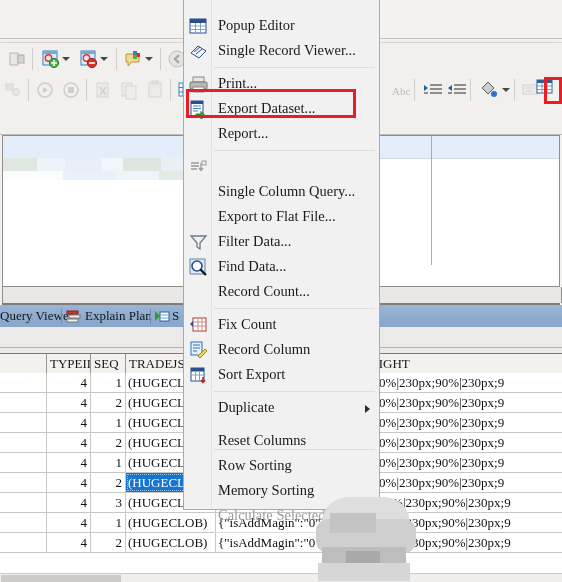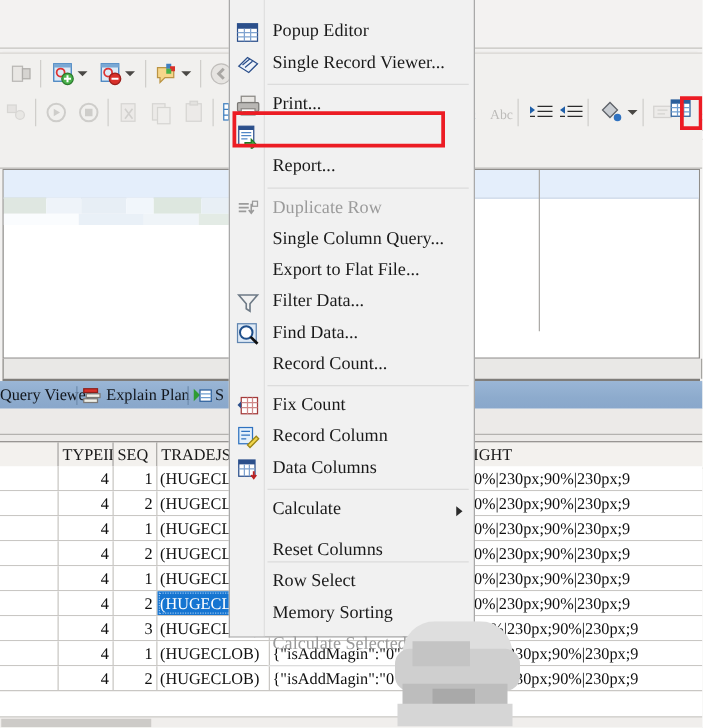--- a/index.html
+++ b/index.html
@@ -433,32 +433,32 @@
             </svg></span>
           <span class="lbl">Print...</span>
         </div>
         <div class="mi" style="top: 97px;">
           <span class="ico"><svg width="19" height="19" viewBox="0 0 19 19">
               <rect x="2" y="1" width="12" height="15" fill="#fff" stroke="#2b4f8b"></rect>
               <rect x="2" y="1" width="12" height="3" fill="#2b4f8b"></rect>
               <path d="M4 6 h8 M4 8.5 h8 M4 11 h5" stroke="#4f86c6" fill="none"></path>
               <path d="M7 14 h5 v-2.5 l4 4 l-4 4 V17 H7 z" fill="#3fae44" stroke="#1f7a24"></path>
             </svg></span>
+          <span class="lbl">Export Dataset...</span>
         </div>
         <div class="mi" style="top: 122px;">
           <span class="lbl">Report...</span>
         </div>
         <div class="msep" style="top: 150px;"></div>
         <div class="mi disabled" style="top: 155px;">
           <span class="ico"><svg width="19" height="19" viewBox="0 0 19 19" opacity="0.55">
               <path d="M2 5 h8 M2 8 h8 M2 11 h6" stroke="#555" fill="none" stroke-width="1.4"></path>
               <path d="M12 5 v7 M10 10 l2 2.5 l2 -2.5" stroke="#555" fill="none" stroke-width="1.3"></path>
               <rect x="13" y="3" width="4" height="4" fill="none" stroke="#555"></rect>
             </svg></span>
-          <span class="lbl">Duplicate Row</span>
         </div>
         <div class="mi" style="top: 180px;">
           <span class="lbl">Single Column Query...</span>
         </div>
         <div class="mi" style="top: 205px;">
           <span class="lbl">Export to Flat File...</span>
         </div>
         <div class="mi" style="top: 230px;">
           <span class="ico"><svg width="19" height="19" viewBox="0 0 19 19">
               <path d="M2 3 h15 l-6 7 v6 l-3 -2 v-4 z" fill="none" stroke="#6e7a86" stroke-width="1.3"></path>
@@ -493,33 +493,33 @@
             </svg></span>
           <span class="lbl">Record Column</span>
         </div>
         <div class="mi" style="top: 363px;">
           <span class="ico"><svg width="19" height="19" viewBox="0 0 19 19">
               <rect x="2" y="2" width="13" height="13" fill="#fff" stroke="#2b4f8b"></rect>
               <rect x="2" y="2" width="13" height="3.5" fill="#2b4f8b"></rect>
               <path d="M2 9 h13 M6.5 5.5 v9.5 M10.5 5.5 v9.5" stroke="#7fa3d0" fill="none"></path>
               <path d="M14 11 v5 M12 14 l2 2.5 l2 -2.5" stroke="#b22" stroke-width="1.5" fill="none"></path>
             </svg></span>
-          <span class="lbl">Data Columns</span>
+          <span class="lbl">Sort Export</span>
         </div>
         <div class="msep" style="top: 391px;"></div>
         <div class="mi" style="top: 396px;">
-          <span class="lbl">Calculate</span>
+          <span class="lbl">Duplicate</span>
           <span class="arr"></span>
         </div>
         <div class="mi" style="top: 429px;">
           <span class="lbl">Reset Columns</span>
         </div>
         <div class="msep" style="top: 449px;"></div>
         <div class="mi" style="top: 454px;">
-          <span class="lbl">Row Select</span>
+          <span class="lbl">Row Sorting</span>
         </div>
         <div class="mi" style="top: 479px;">
           <span class="lbl">Memory Sorting</span>
         </div>
         <div class="mi disabled" style="top: 504px;">
           <span class="lbl">Calculate Selected Cells</span>
         </div>
         <div class="msep" style="top: 532px;"></div>
         <div class="mi" style="top: 537px;">
           <span class="arr"></span>

